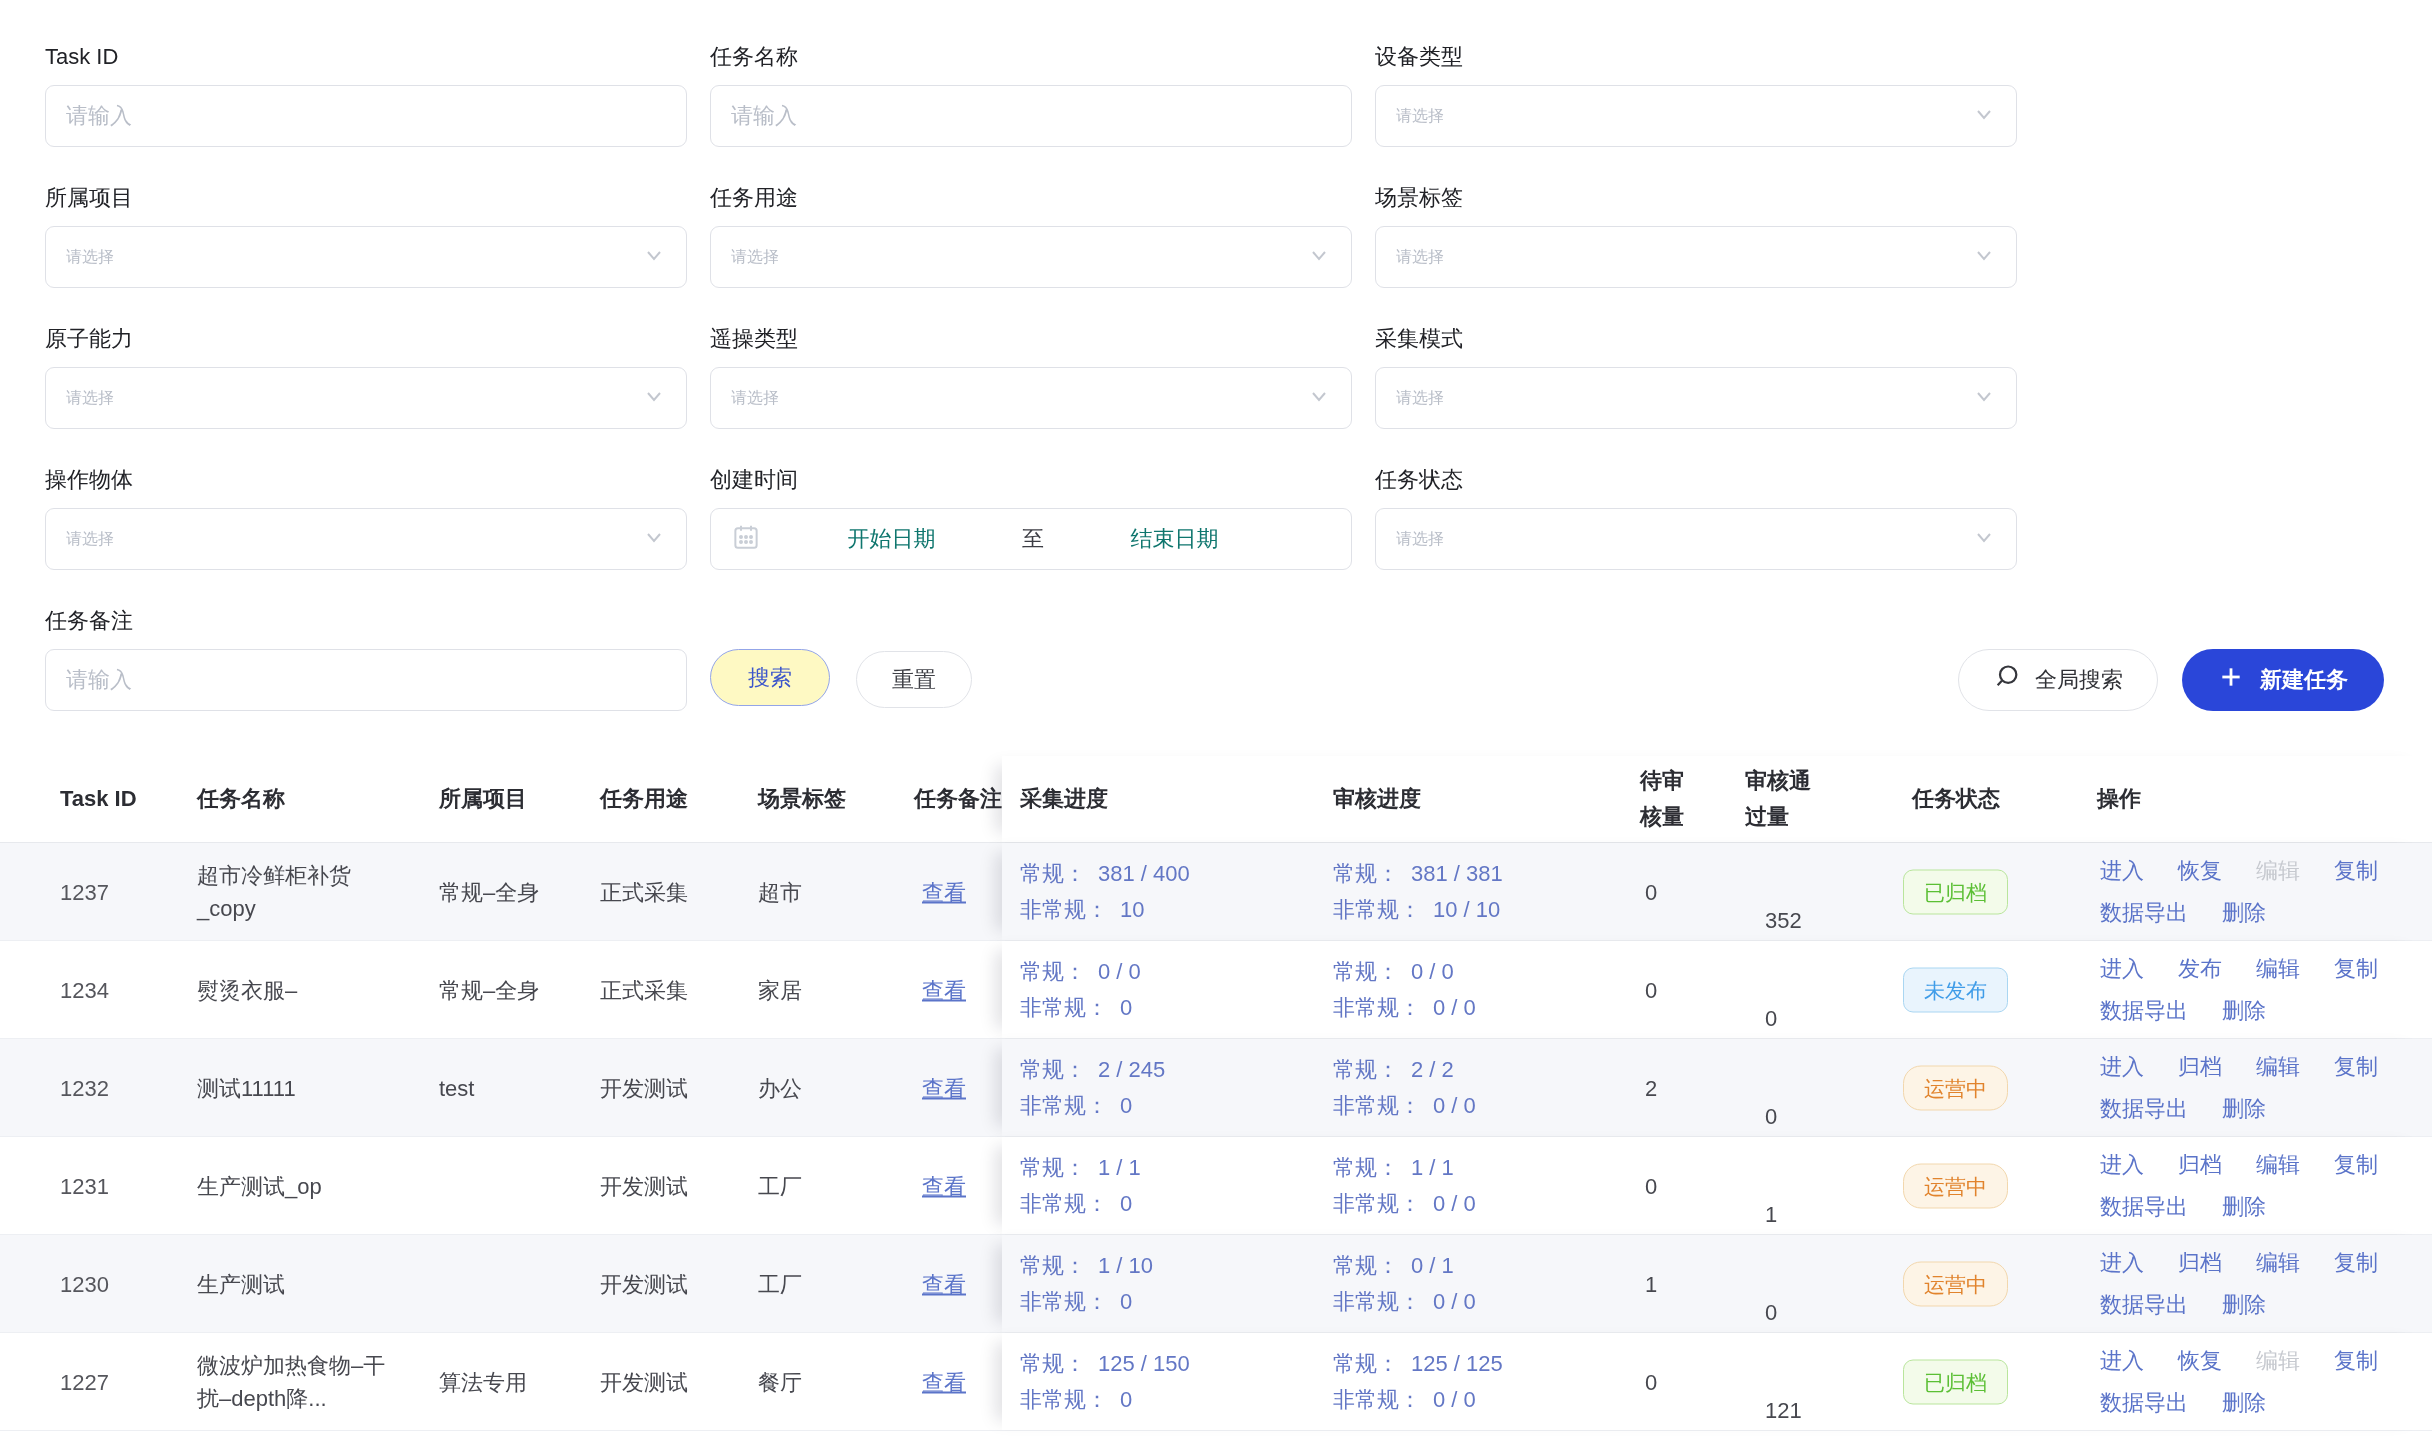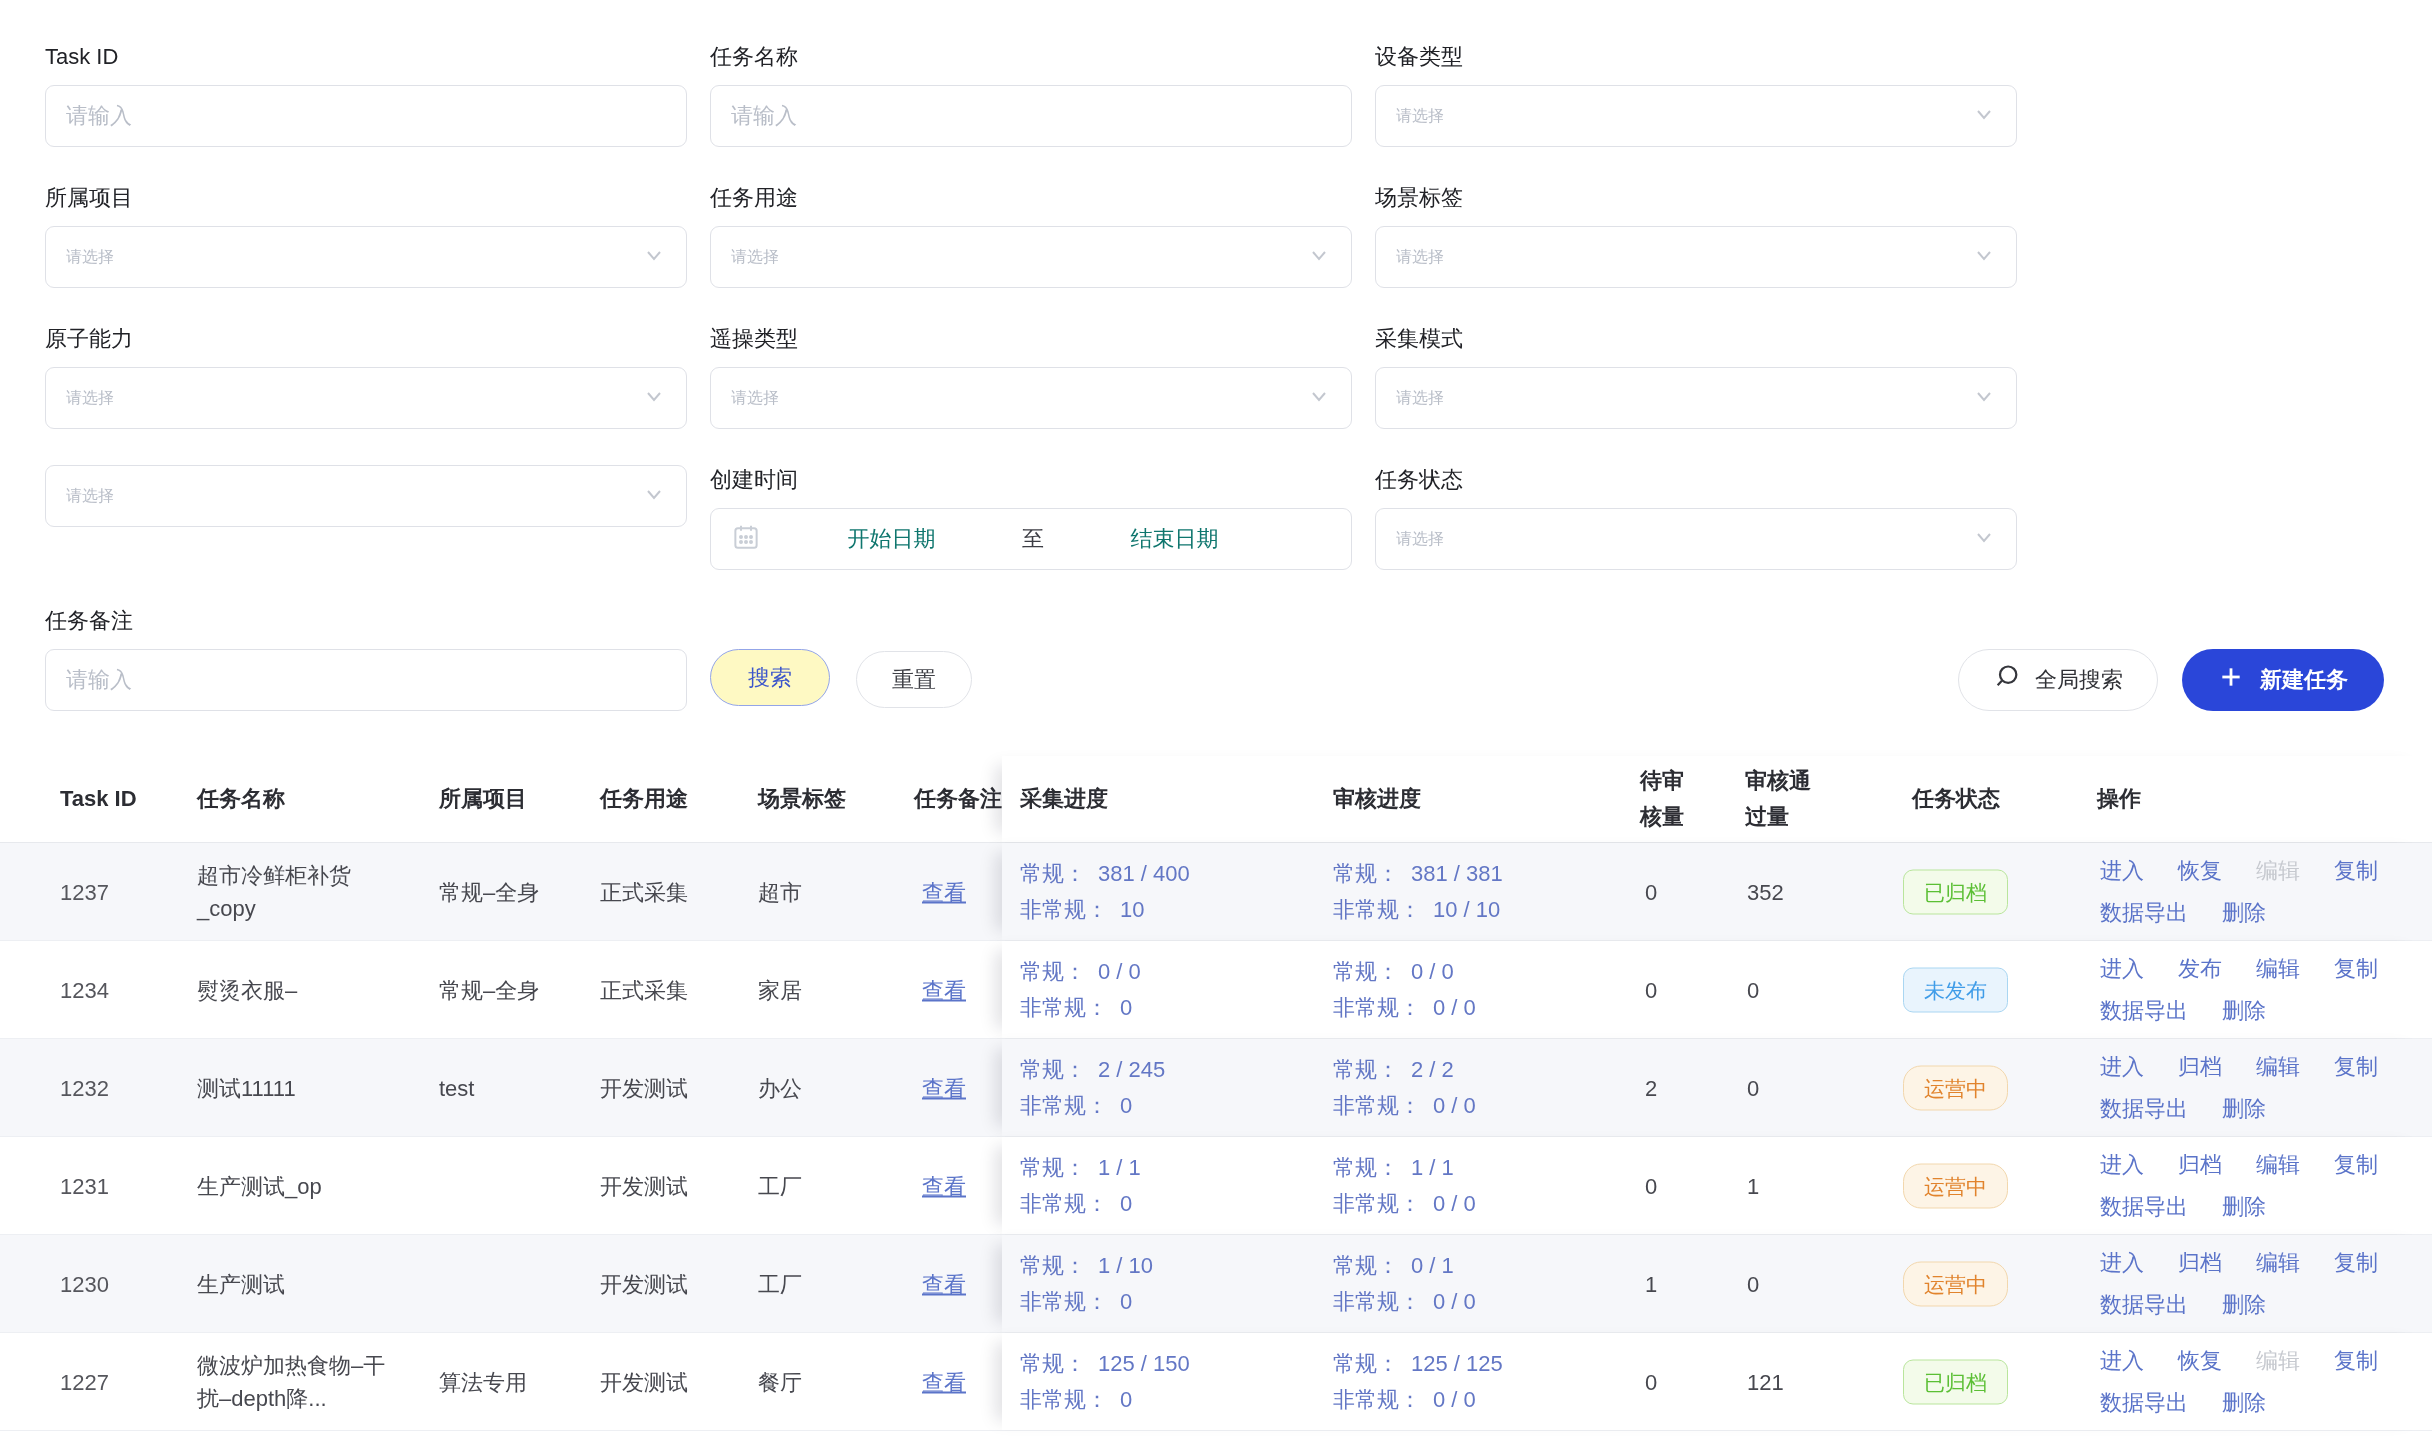--- a/index.html
+++ b/index.html
@@ -37,21 +37,21 @@
   .c-name{left:197px;width:205px;}
   .c-project{left:439px;width:115px;}
   .c-purpose{left:600px;white-space:nowrap;}
   .c-scene{left:758px;white-space:nowrap;}
   .c-note{left:922px;color:#5b74c9;text-decoration:underline;cursor:pointer;white-space:nowrap;}
   .fixed{position:absolute;left:1002px;right:0;top:0;bottom:0;background:inherit;box-shadow:-16px 0 16px -10px rgba(12,18,40,0.13);}
   .thead .fixed{background:#fff;}
   .f-collect{left:18px;}
   .f-review{left:331px;}
   .f-pending{left:643px;}
-  .f-approved{left:745px;}
+  .f-approved{left:763px;margin-top:28px;}
   .f-status{left:901px;}
   .f-ops{left:1098px;width:312px;display:flex;flex-wrap:wrap;column-gap:34px;row-gap:4px;line-height:38px;}
   .pline{display:flex;gap:12px;color:#6377c5;line-height:36px;white-space:nowrap;}
   .f-ops a{color:#5b74c9;cursor:pointer;white-space:nowrap;}
   .f-ops a.is-disabled{color:#c6c9cf;cursor:not-allowed;}
   .tag{display:inline-block;box-sizing:border-box;padding:11px 20px;border-radius:10px;font-size:21px;line-height:1;border:1.5px solid;white-space:nowrap;}
   .tag-archived{background:#f3fbea;border-color:#b9e59c;color:#5bbf35;}
   .tag-unpublished{background:#e9f4fd;border-color:#a9d6f2;color:#3f9ce8;}
   .tag-operating{background:#fdf4e6;border-color:#f2d7ad;color:#e1832c;border-radius:18px;}
 </style>
@@ -129,20 +129,21 @@
     <div class="field">
       <div class="flabel">采集模式</div>
       <div class="control">
         <span class="ph">请选择</span>
         <span class="chev"><svg width="24" height="24" viewBox="0 0 24 24" fill="none">
               <polyline points="6,9 12,16 18,9" stroke="#c3c7cf" stroke-width="2" fill="none"></polyline>
             </svg></span>
       </div>
     </div>
     <div class="field">
+      <div class="flabel">操作物体</div>
       <div class="control">
         <span class="ph">请选择</span>
         <span class="chev"><svg width="24" height="24" viewBox="0 0 24 24" fill="none">
               <polyline points="6,9 12,16 18,9" stroke="#c3c7cf" stroke-width="2" fill="none"></polyline>
             </svg></span>
       </div>
     </div>
     <div class="field">
       <div class="flabel">创建时间</div>
       <div class="control daterange">

